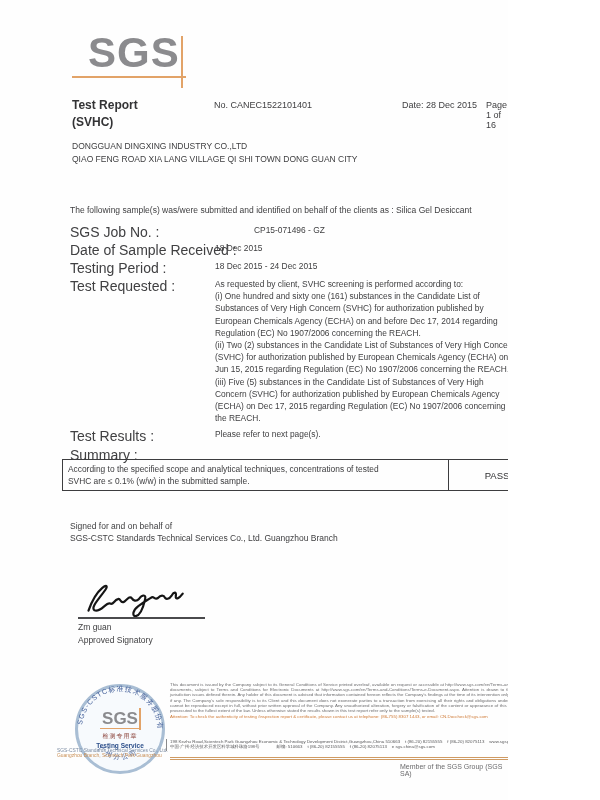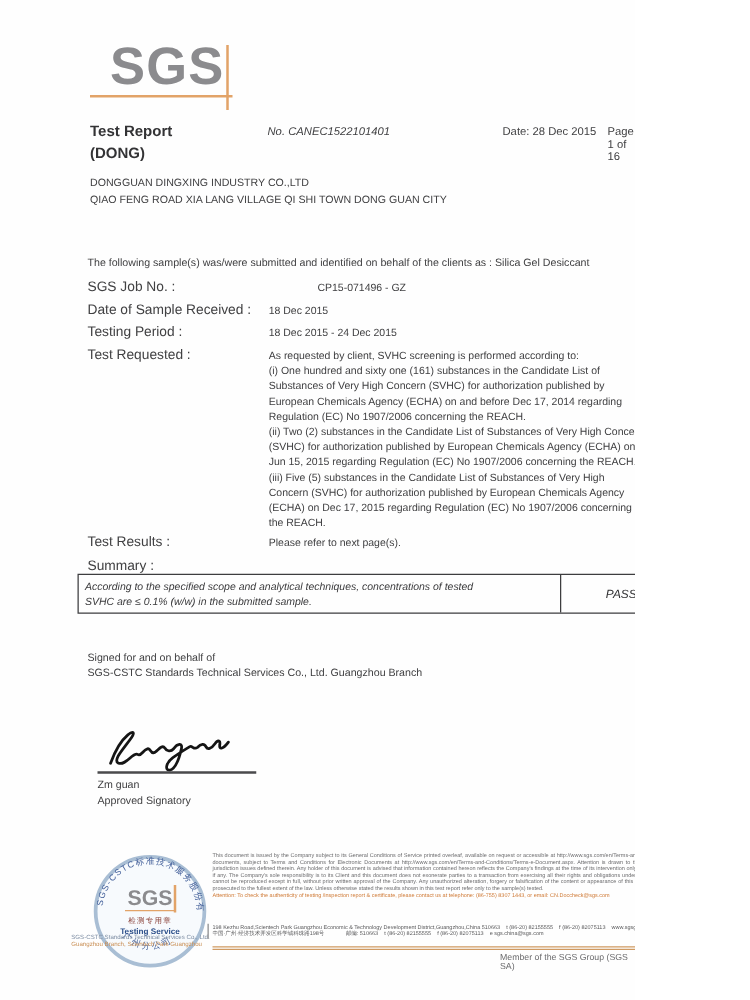--- a/index.html
+++ b/index.html
@@ -13,21 +13,21 @@
   .logo-text { font-size:42px; font-weight:bold; color:#8b8b8e; letter-spacing:1px; line-height:1; }
   .logo-hline { height:2px; background:#e2a368; }
   .logo-vline { width:2px; background:#e2a368; }
 
   
   .title { font-size:12px; font-weight:bold; color:#333335; }
   .meta  { font-size:9px; color:#404042; }
 
   
   .body-sm { font-size:8.5px; color:#404042; }
-  .label-col { font-size:11px; color:#404042; }
+  .label-col { font-size:14px; color:#404042; }
   .value-col { font-size:8.4px; color:#404042; white-space:pre-line; line-height:12.2px; }
 
   
   .sum-table { display:flex; border:1px solid #3d3d3f; width:482px; }
   .sum-cell-text { flex:1; border-right:1px solid #3d3d3f; padding:3px 5px; font-size:8.4px; line-height:12px; white-space:pre-line; }
   .sum-cell-pass { width:96px; display:flex; align-items:center; justify-content:center; font-size:9.5px; color:#2f2f31; }
 
   
   .sig-line { height:1.5px; background:#4a4a4c; }
 
@@ -61,22 +61,22 @@
 
 <div class="page">
 
   <div class="abs" style="left:88px; top:32px;">
     <div class="logo-text">SGS</div>
   </div>
   <div class="abs logo-hline" style="left:72px; top:76px; width:114px;"></div>
   <div class="abs logo-vline" style="left:181px; top:36px; height:52px;"></div>
 
   <div class="abs title" style="left:72px; top:98px;">Test Report</div>
-  <div class="abs title" style="left:72px; top:115px;">(DONG)</div>
-  <div class="abs meta" style="left:214px; top:100px;font-style:italic;">No. CANEC1522101401</div>
+  <div class="abs title" style="left:72px; top:115px;">(SVHC)</div>
+  <div class="abs meta" style="left:214px; top:100px;">No. CANEC1522101401</div>
   <div class="abs meta" style="left:362px; top:100px;margin-left:40px;">Date: 28 Dec 2015</div>
   <div class="abs meta" style="left:486px; top:100px;">Page 1 of 16</div>
 
   <div class="abs body-sm" style="left:72px; top:141px; font-weight:400;">DONGGUAN DINGXING INDUSTRY CO.,LTD</div>
   <div class="abs body-sm" style="left:70px; top:205px;">The following sample(s) was/were submitted and identified on behalf of the clients as : Silica Gel Desiccant</div>
 
   <div class="abs body-sm" style="left:72px; top:154px;">QIAO FENG ROAD XIA LANG VILLAGE QI SHI TOWN DONG GUAN CITY</div>
 
   <div class="abs label-col" style="left:70px; top:224px;">SGS Job No. :</div>
   <div class="abs value-col" style="left:215px; top:224px;margin-left:39px;">CP15-071496 - GZ</div>
@@ -98,21 +98,21 @@
 Jun 15, 2015 regarding Regulation (EC) No 1907/2006 concerning the REACH.
 (iii) Five (5) substances in the Candidate List of Substances of Very High
 Concern (SVHC) for authorization published by European Chemicals Agency
 (ECHA) on Dec 17, 2015 regarding Regulation (EC) No 1907/2006 concerning
 the REACH.</div>
 
   <div class="abs label-col" style="left:70px; top:428px;">Test Results :</div>
   <div class="abs value-col" style="left:215px; top:428px;">Please refer to next page(s).</div>
 
   <div class="abs label-col" style="left:70px; top:447px;">Summary :</div>
-  <div class="abs sum-table" style="left:62px; top:459px;font-style:italic;">
+  <div class="abs sum-table" style="left:62px; top:459px;">
     <div class="sum-cell-text">According to the specified scope and analytical techniques, concentrations of tested
 SVHC are ≤ 0.1% (w/w) in the submitted sample.</div>
     <div class="sum-cell-pass">PASS</div>
   </div>
 
   <div class="abs body-sm" style="left:70px; top:521px;">Signed for and on behalf of</div>
   <div class="abs body-sm" style="left:70px; top:533px;">SGS-CSTC Standards Technical Services Co., Ltd. Guangzhou Branch</div>
 
   <div class="abs" style="left:84px; top:578px; transform:rotate(-3deg);">
     <svg width="110" height="40" viewBox="0 0 110 40">

